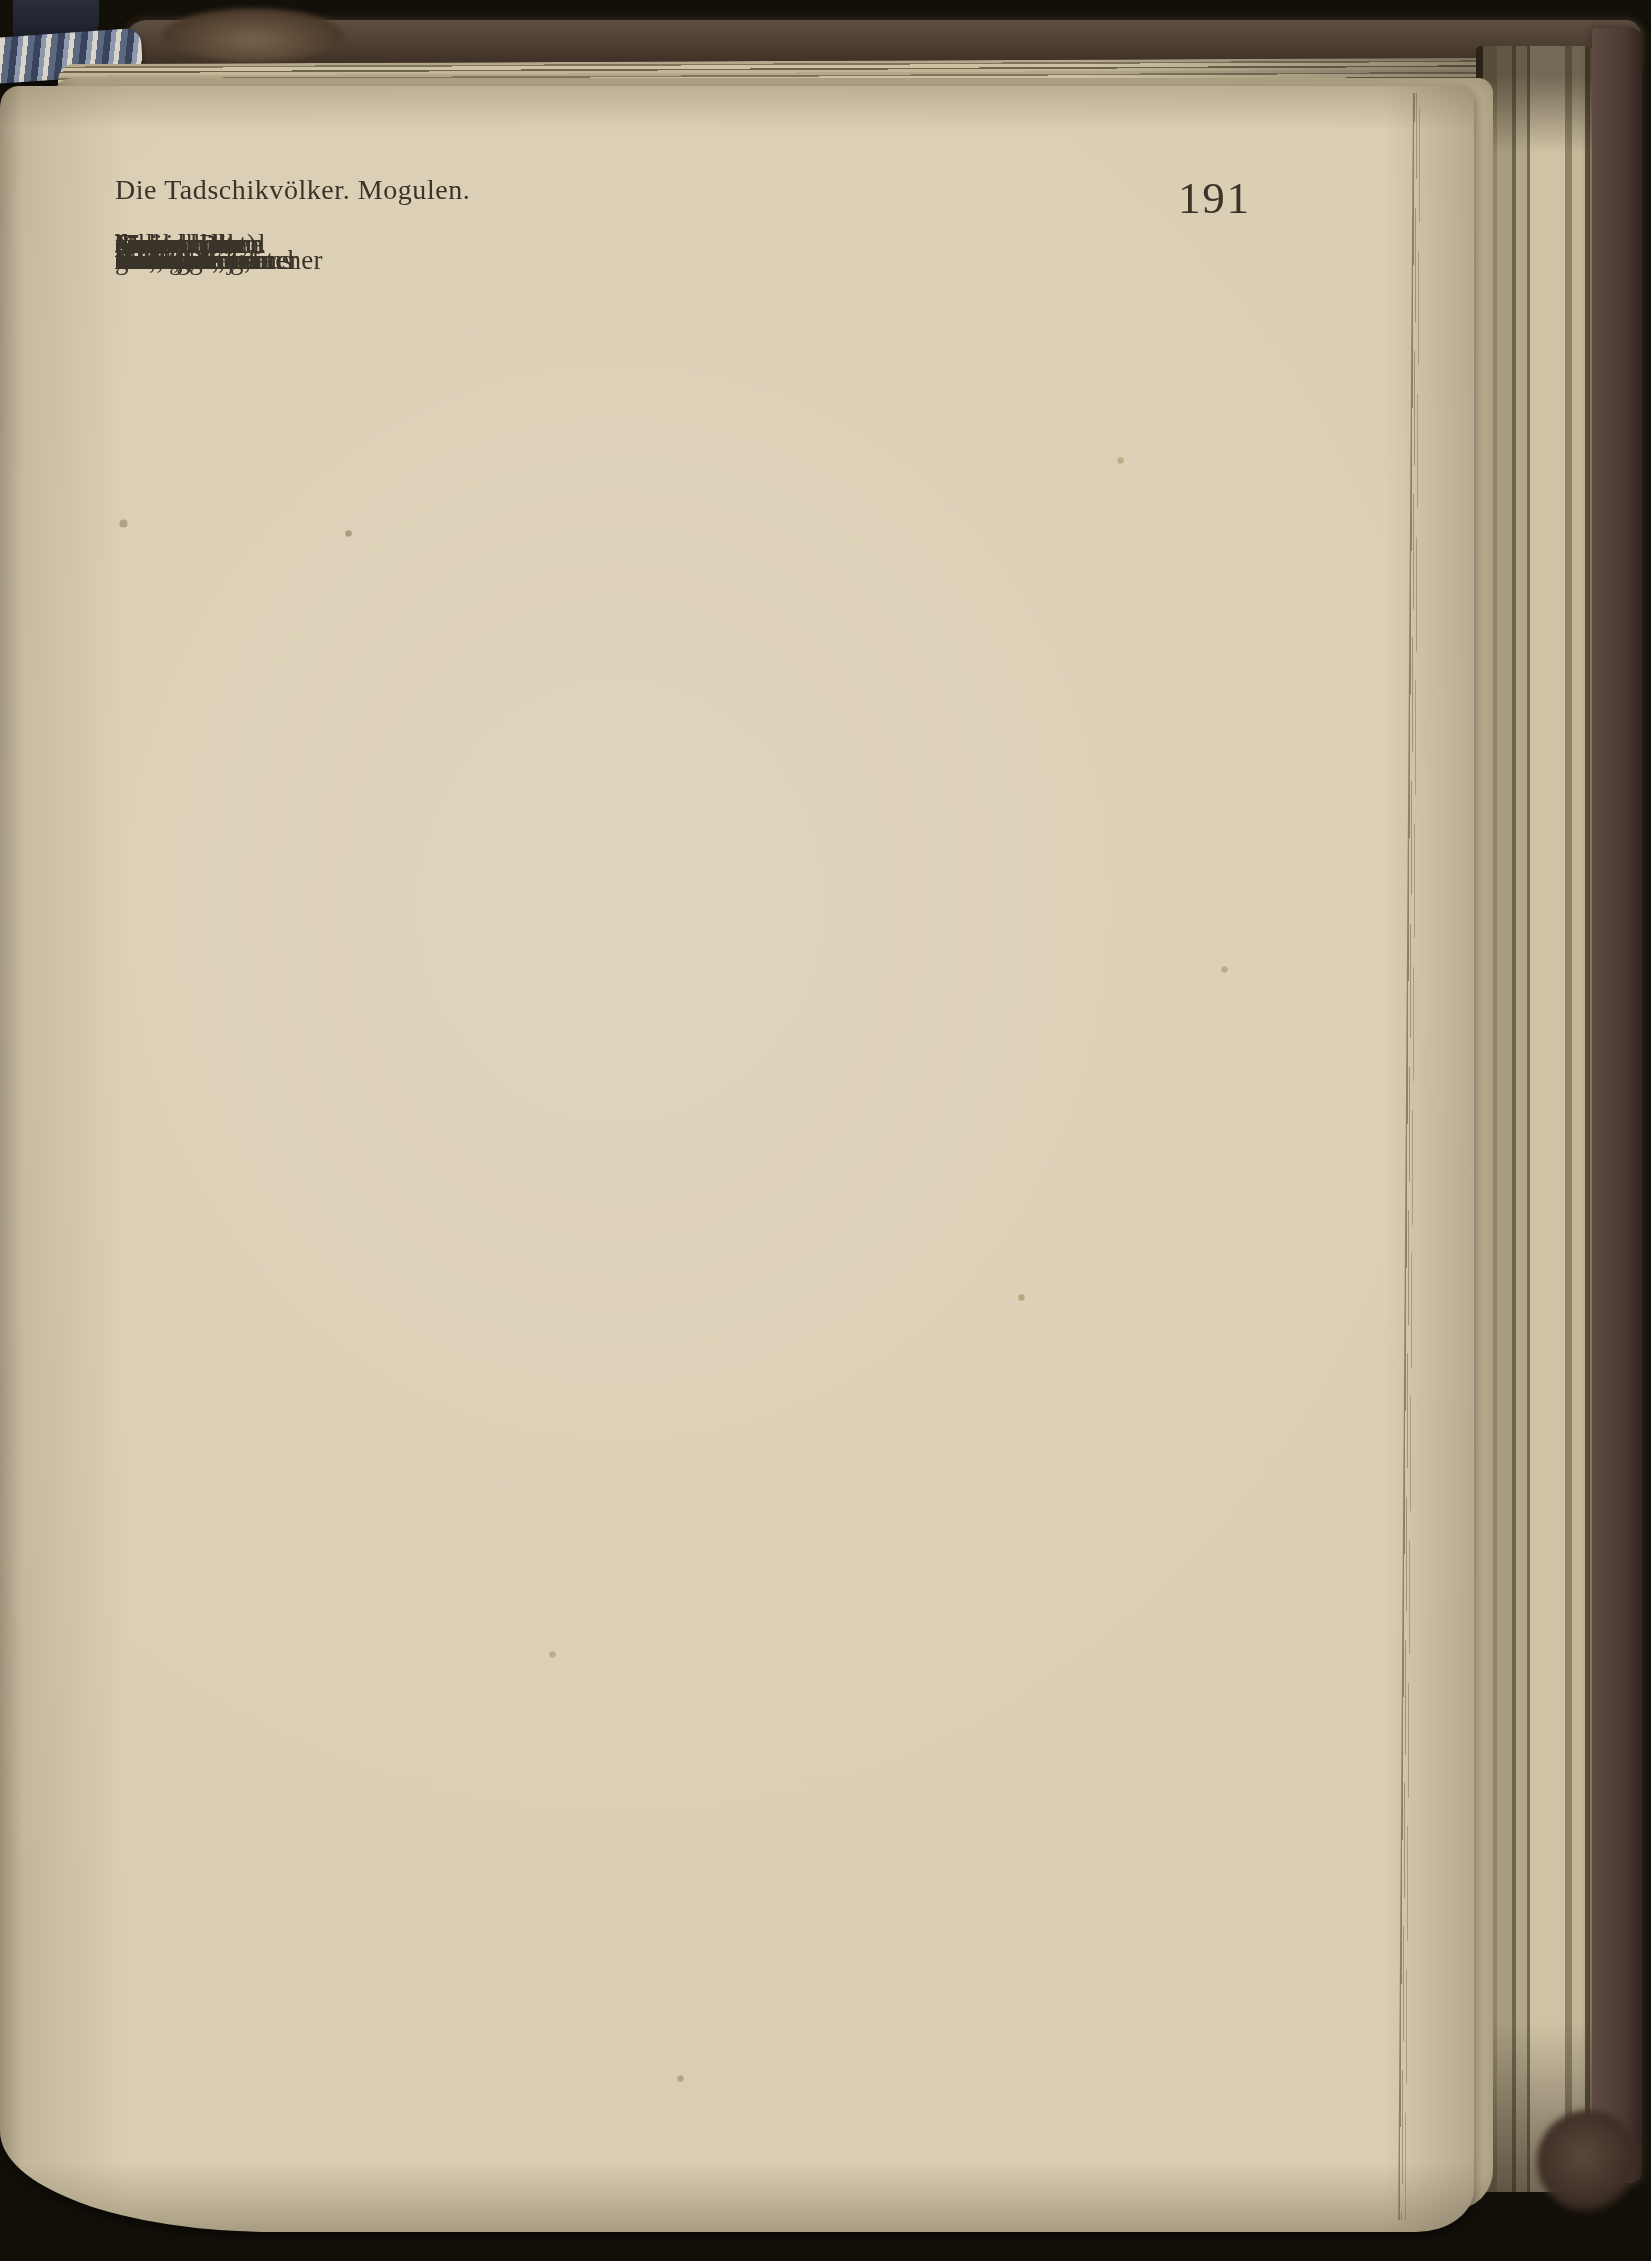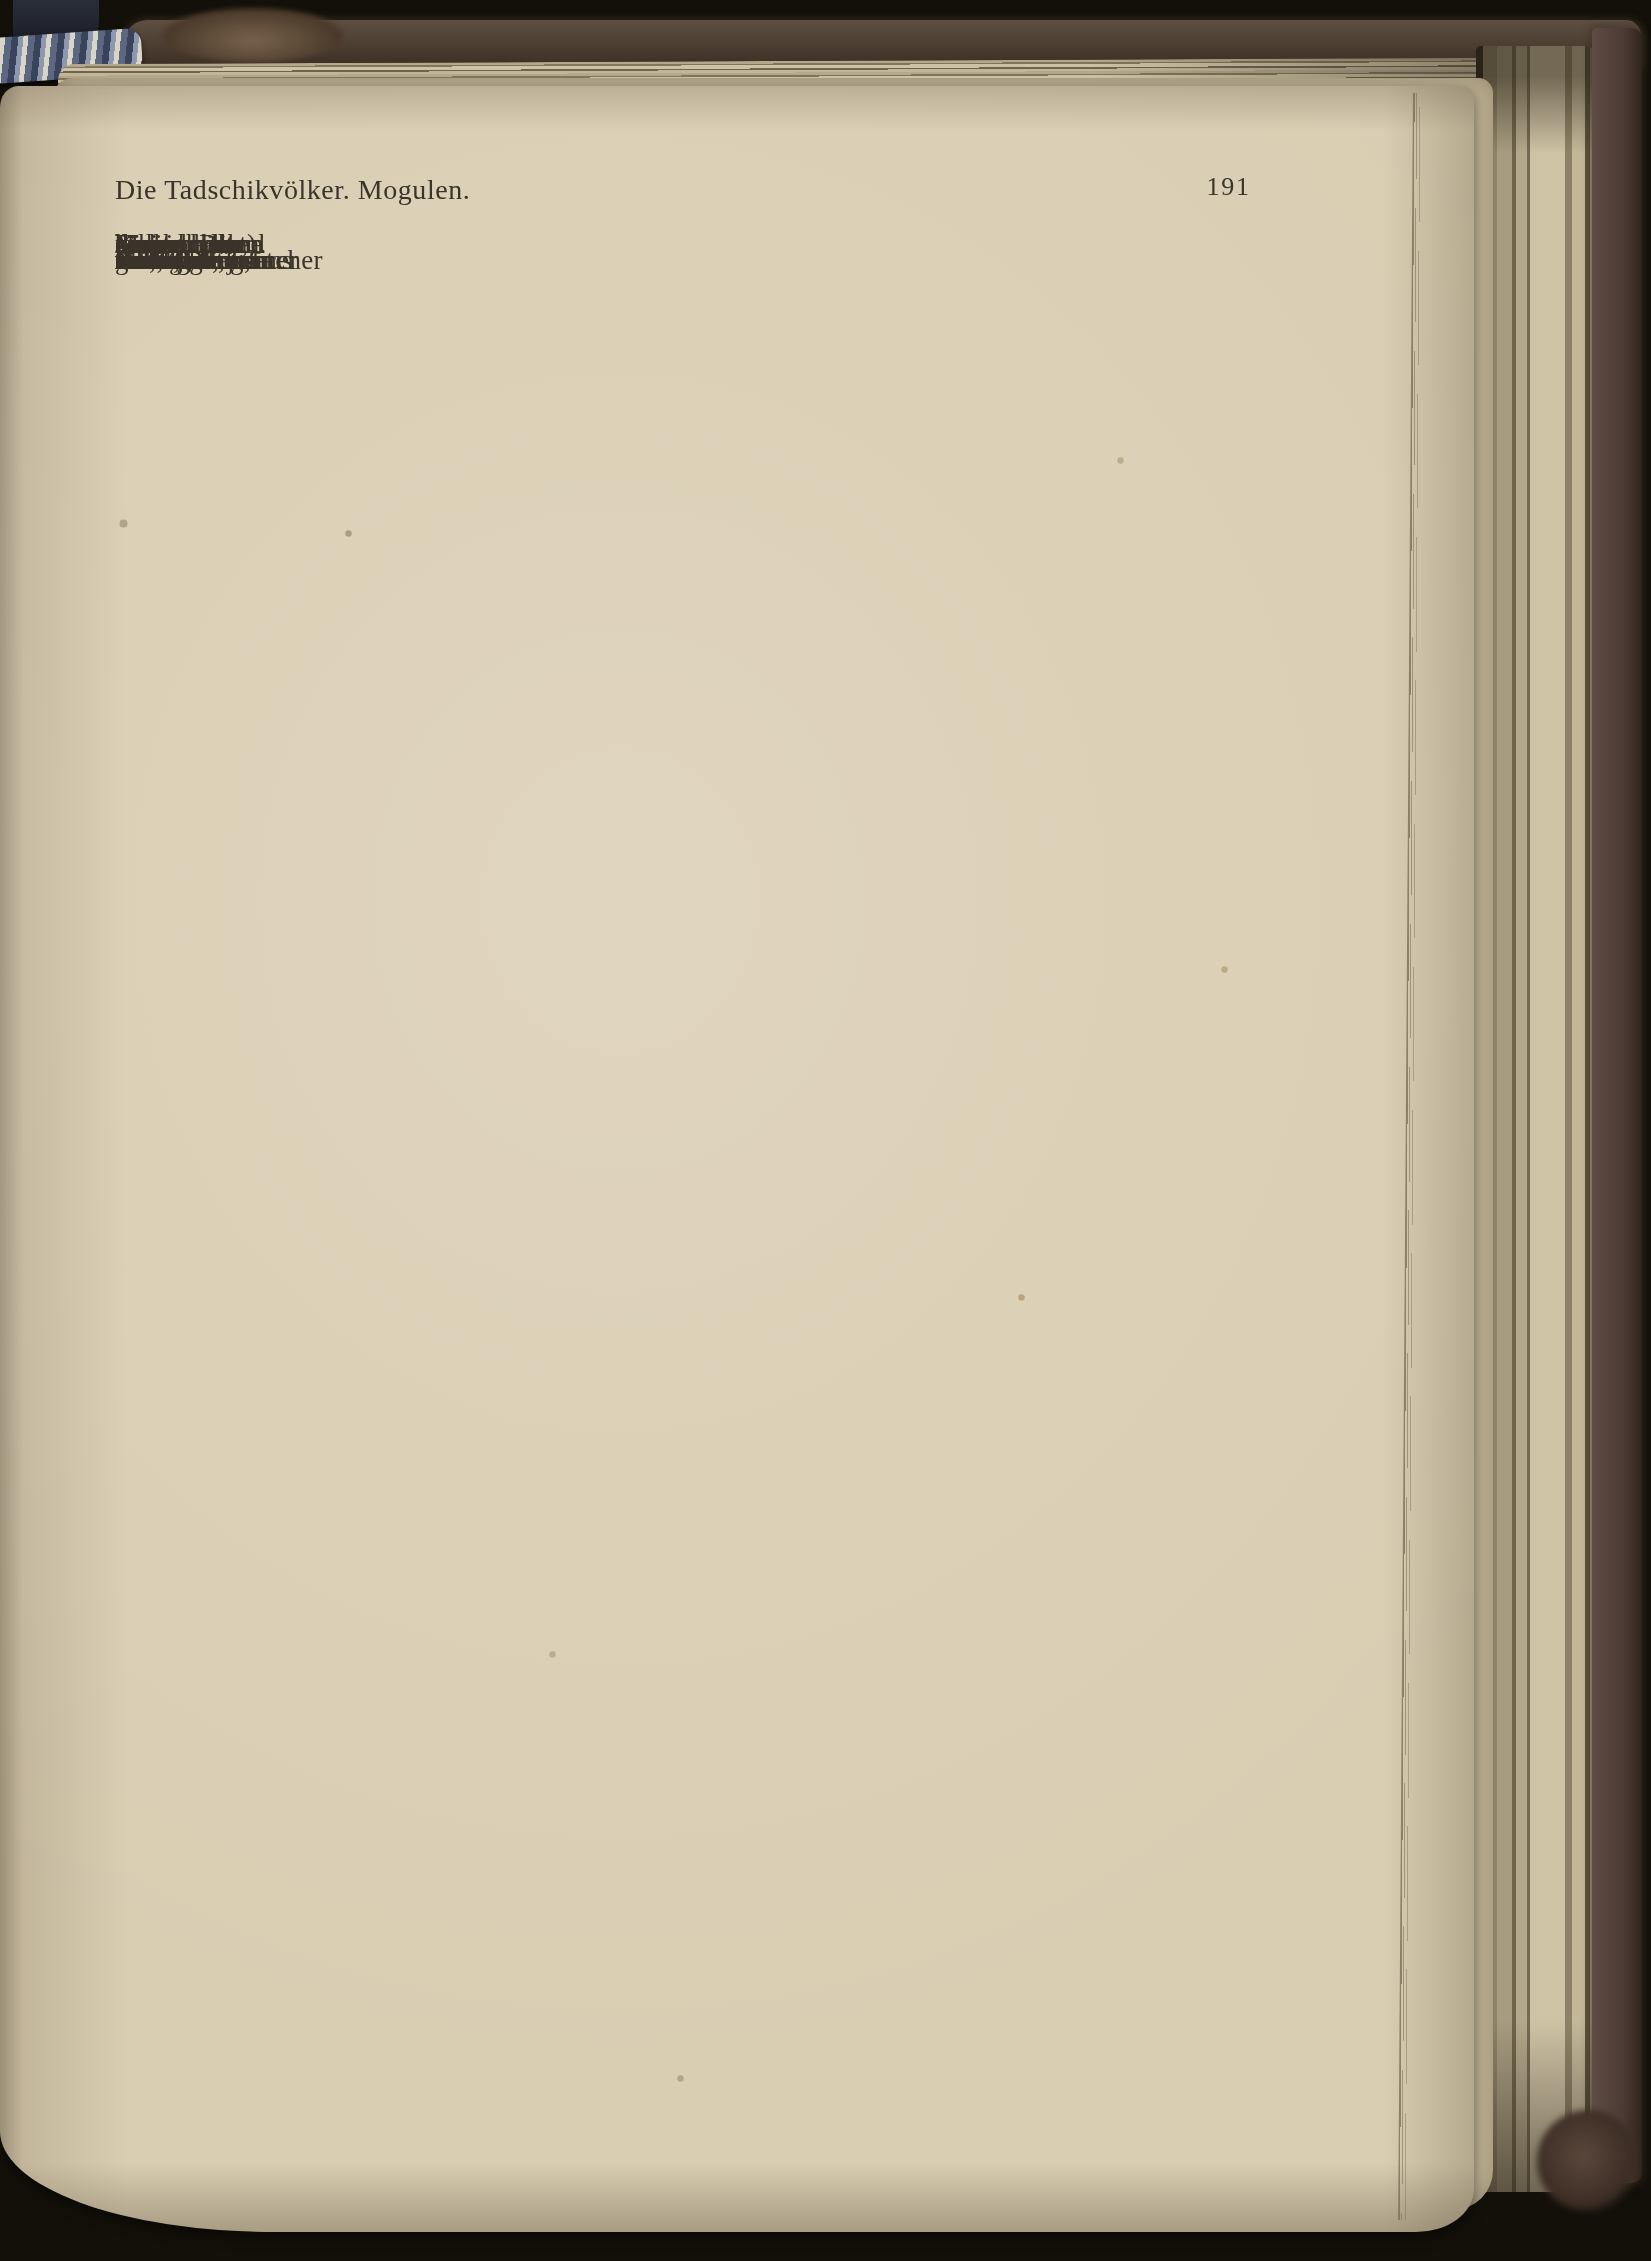--- a/index.html
+++ b/index.html
@@ -110,21 +110,21 @@
   
   .text-layer{
     left:115px;top:0;width:1134px;height:2146px;
     color:var(--ink,#3a342a);
   }
   .page-header{left:0;top:88px;width:100%;height:41px;font-size:28px;}
   .running-title{
     position:static;display:block;letter-spacing:.02em;
   }
   .page-number{
-    right:-1.7px;top:-1.7px;font-size:26px;letter-spacing:1.7px;
+    right:-1.7px;top:-1.7px;font-size:45px;letter-spacing:1.7px;
   }
   .page-body{left:0;top:138px;width:100%;font-size:27px;}
   .para{position:static;display:block;}
   .para + .para{margin-top:15.7px;}
   .line{
     position:static;display:block;height:41px;line-height:41px;
     text-align:justify;text-align-last:justify;overflow:hidden;
     letter-spacing:.012em;white-space:normal;
   }
   .line.last{text-align-last:left;}

